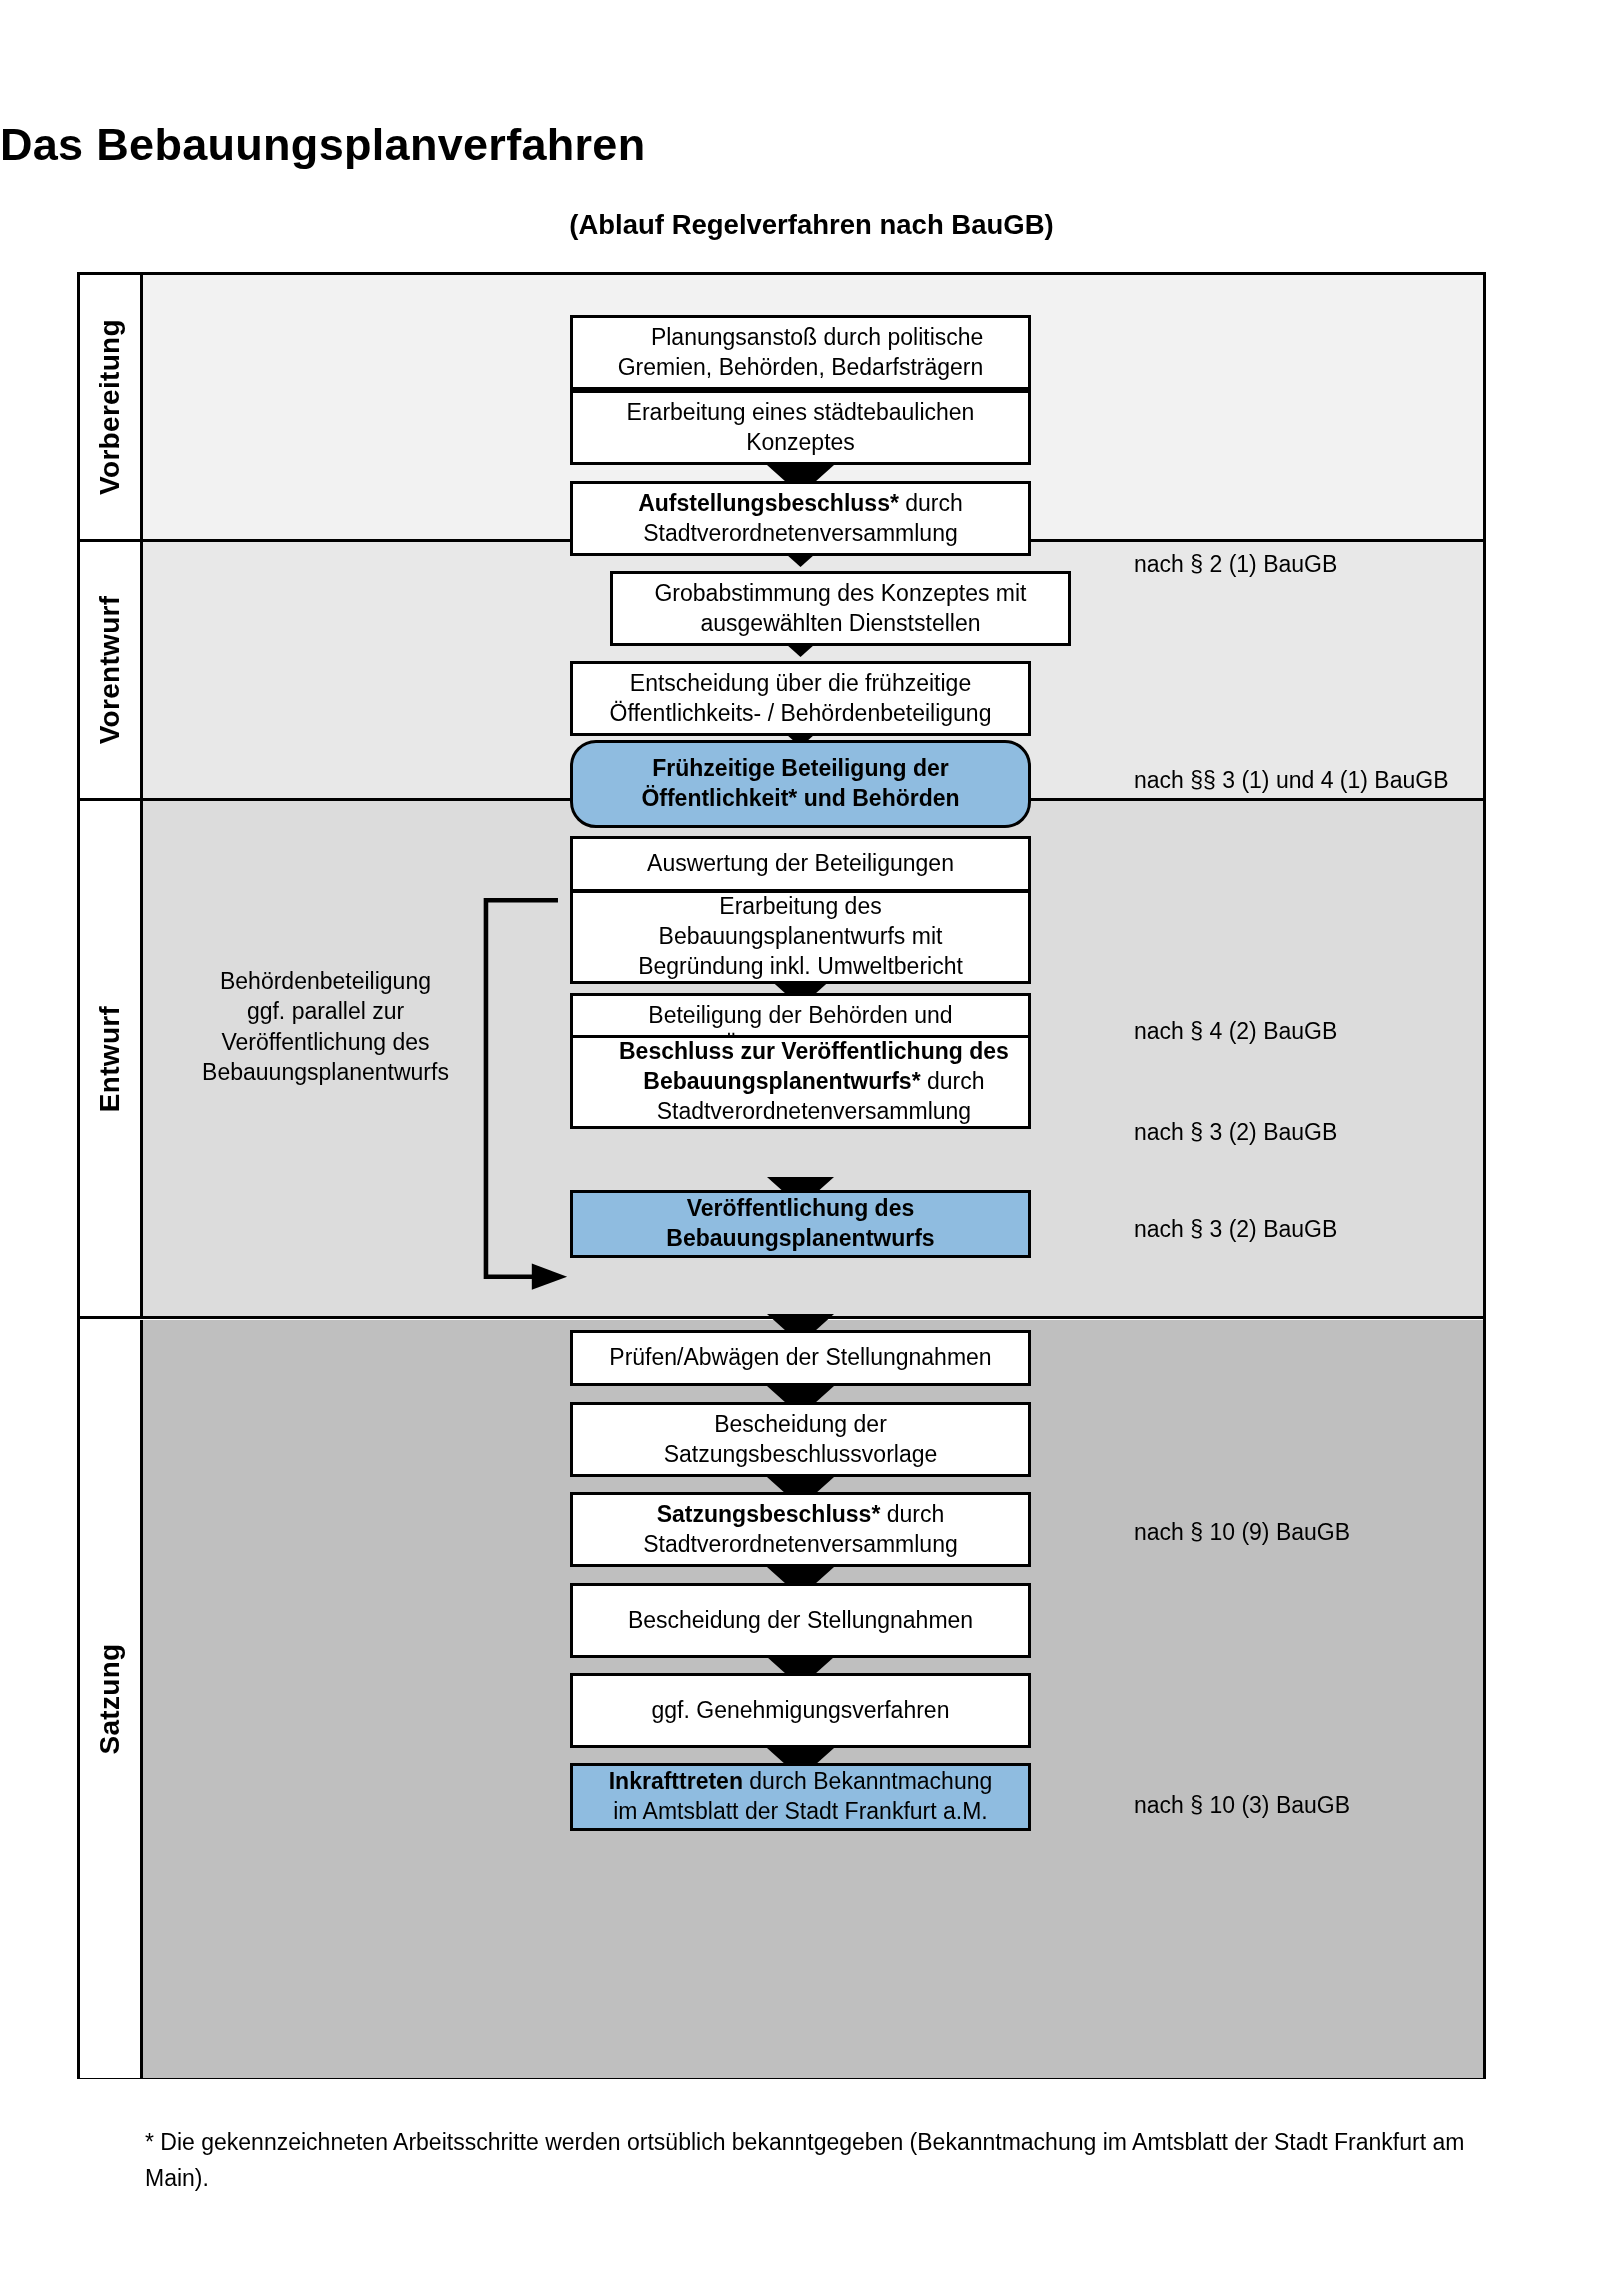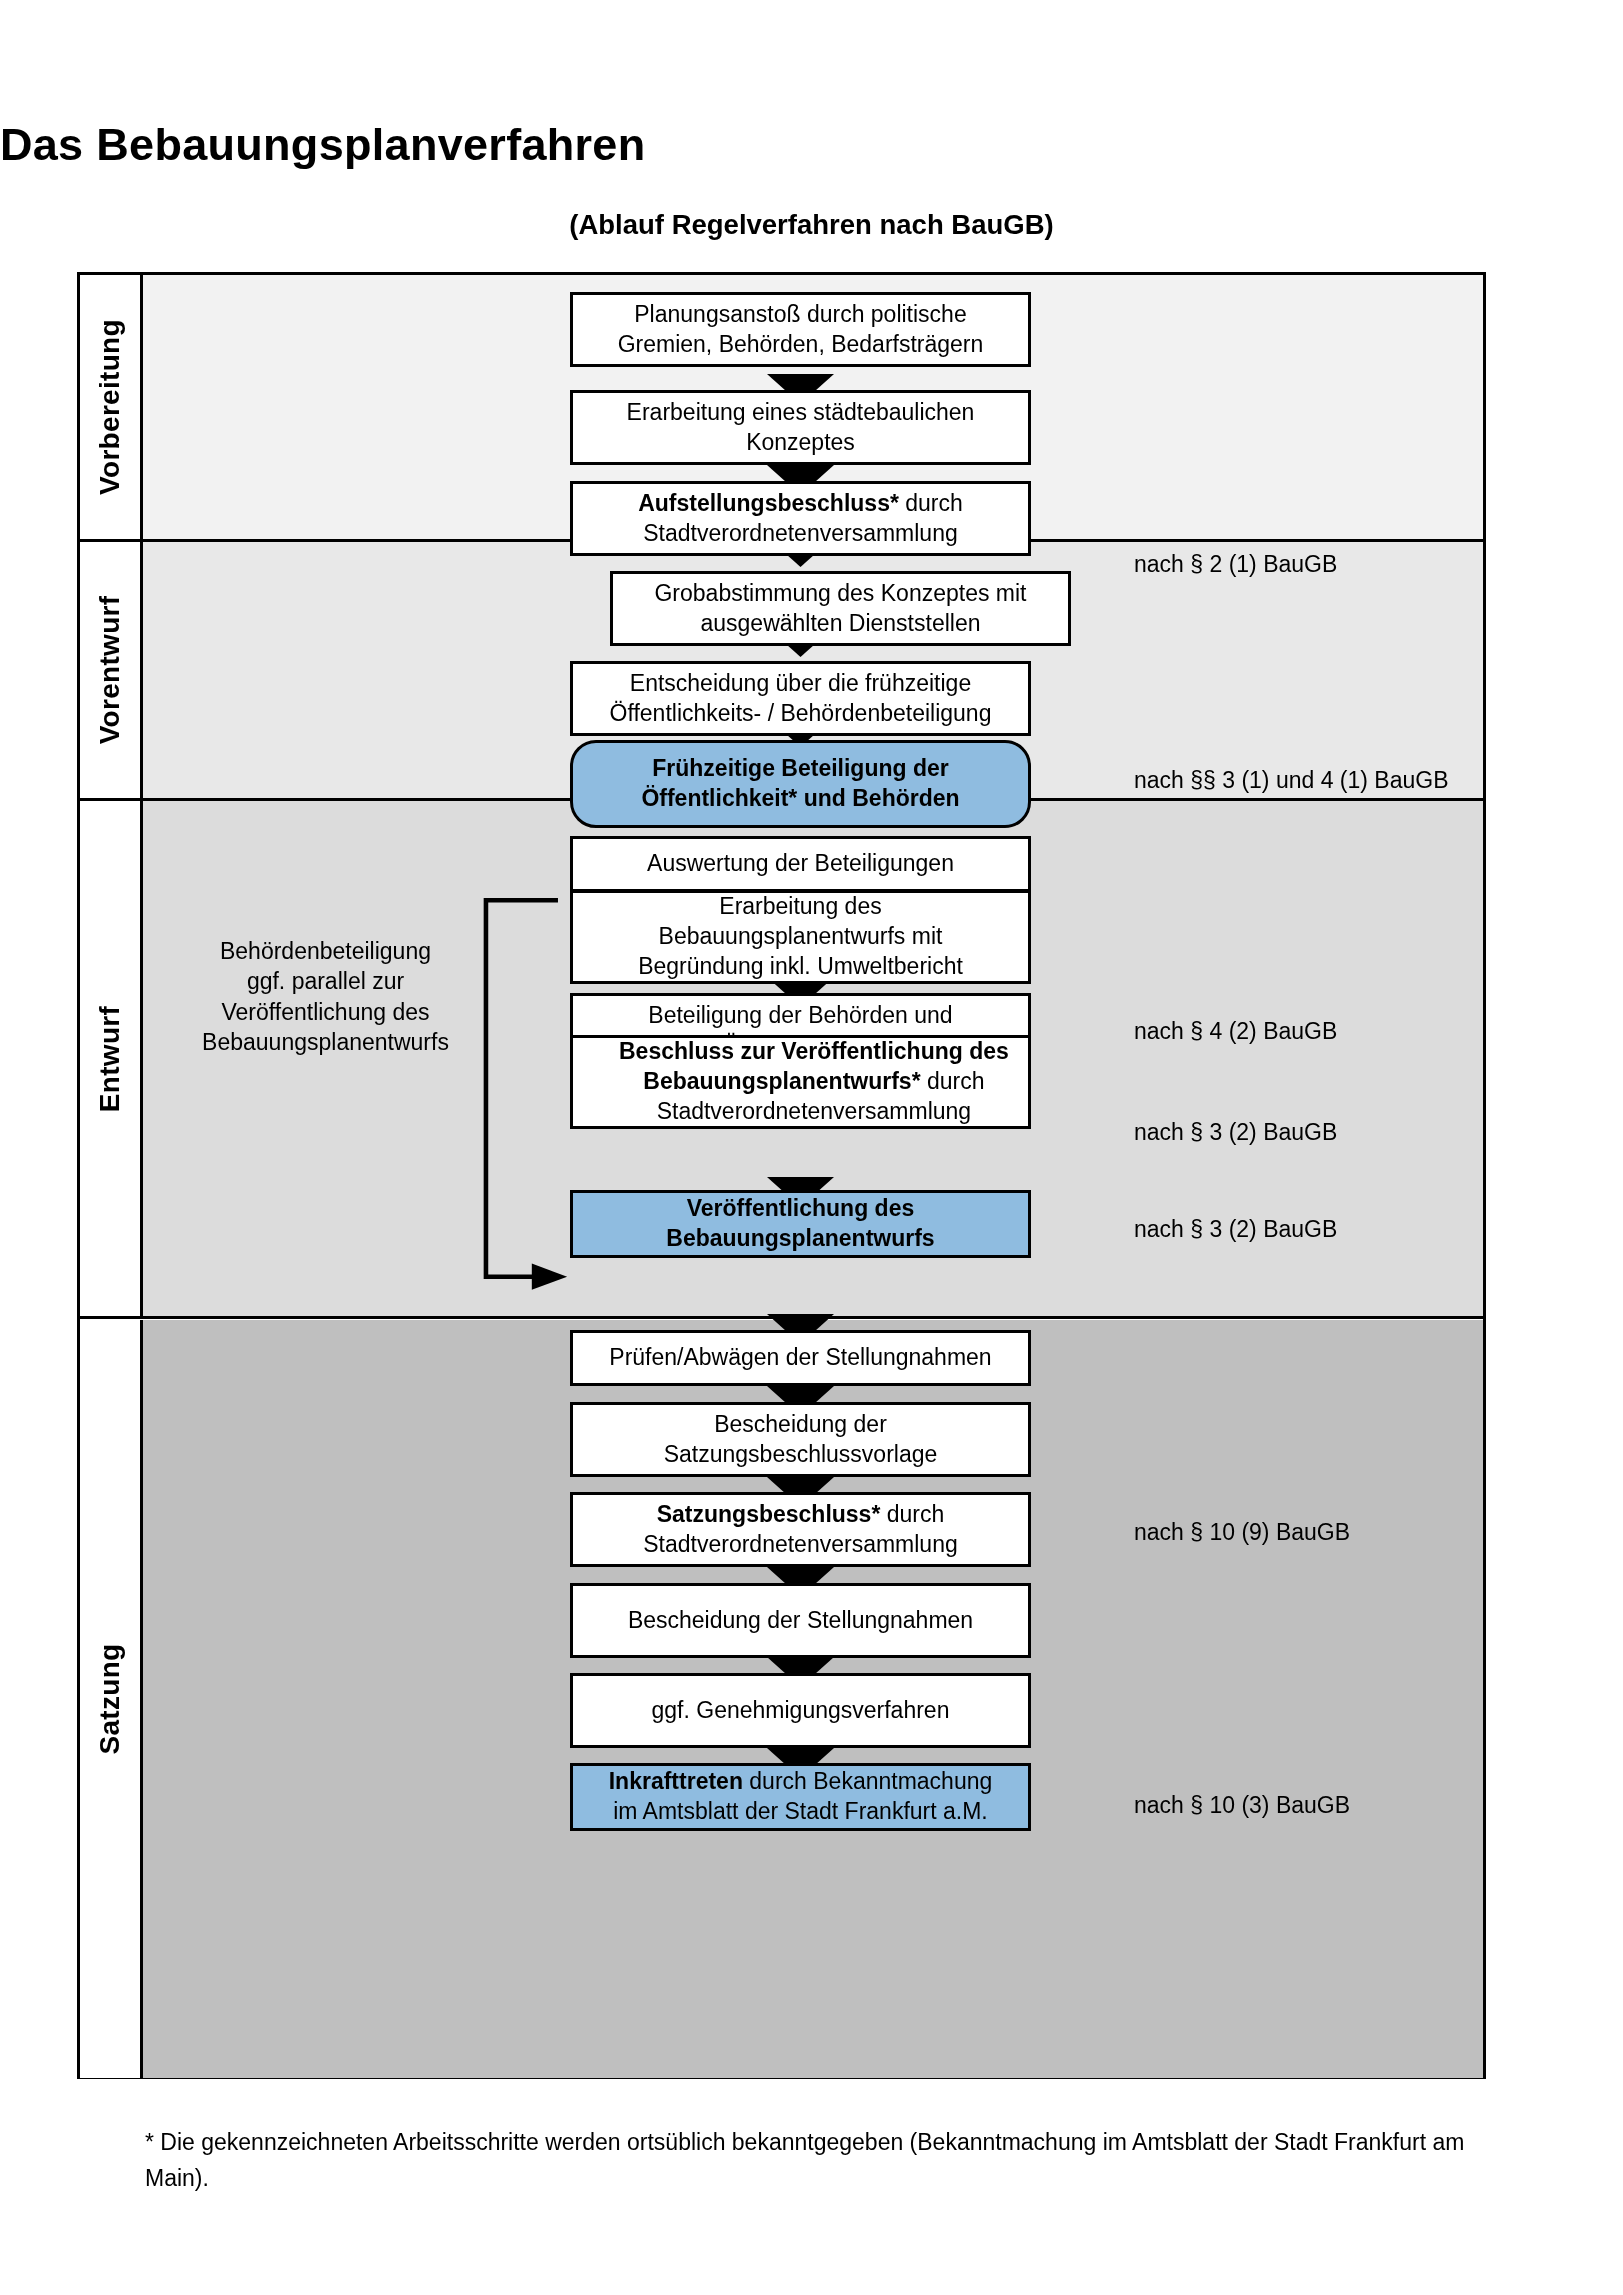--- a/index.html
+++ b/index.html
@@ -58,21 +58,21 @@
   }
 
   
   .ref{
     position:absolute;left:1054px;font-size:23px;white-space:nowrap;
   }
 
   
   #sidenote{
     position:absolute;left:105px;width:281px;text-align:center;
-    font-size:23px;line-height:1.32;
+    font-size:23px;line-height:1.32;margin-top:30px;
   }
 
   
   #bracket{position:absolute;left:0;top:0;width:1409px;height:1807px;pointer-events:none;}
 
   
   #footnote{
     position:absolute;left:145px;top:2125px;width:1368px;
     font-size:23px;line-height:1.55;
   }
@@ -137,21 +137,21 @@
     <div class="arw" style="top:702px;"></div>
     <div class="arw" style="top:793px;"></div>
     <div class="arw" style="top:902px;"></div>
     <div class="arw" style="top:1039px;"></div>
     <div class="arw" style="top:1111px;"></div>
     <div class="arw" style="top:1202px;"></div>
     <div class="arw" style="top:1292px;"></div>
     <div class="arw" style="top:1382px;"></div>
     <div class="arw" style="top:1473px;"></div>
 
-    <div class="fbox" style="top:17px;height:75px;">
+    <div class="fbox" style="top:40px;height:75px;text-align:right;">
       <span class="tx">
         <span>Planungsanstoß durch politische</span><br>
         <span>Gremien, Behörden, Bedarfsträgern</span>
       </span>
     </div>
 
     <div class="fbox" style="top:115px;height:75px;">
       <span class="tx">
         <span>Erarbeitung eines städtebaulichen</span><br>
         <span>Konzeptes</span>

